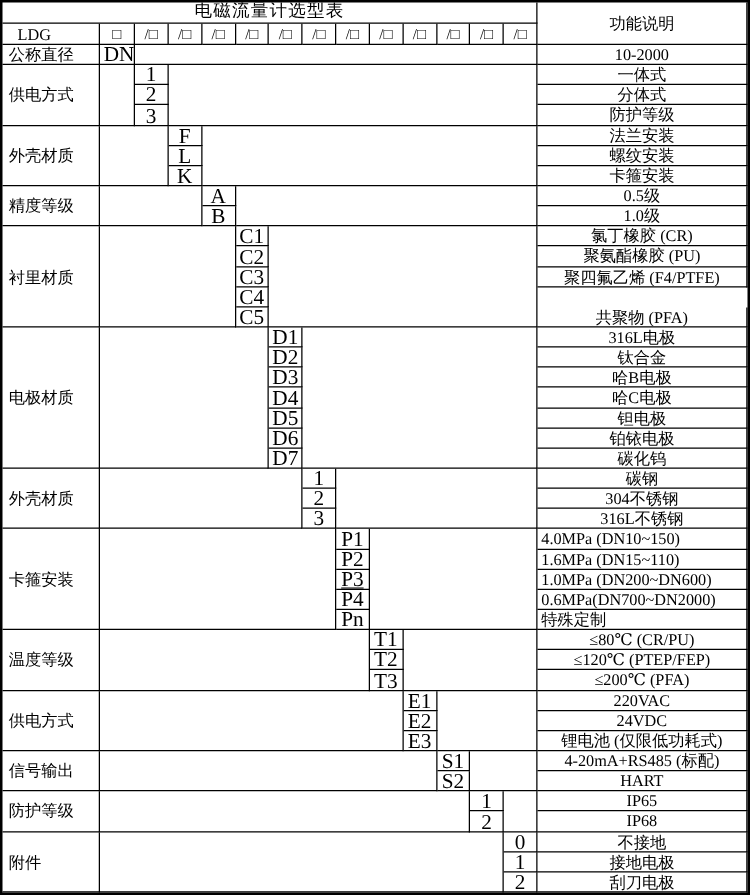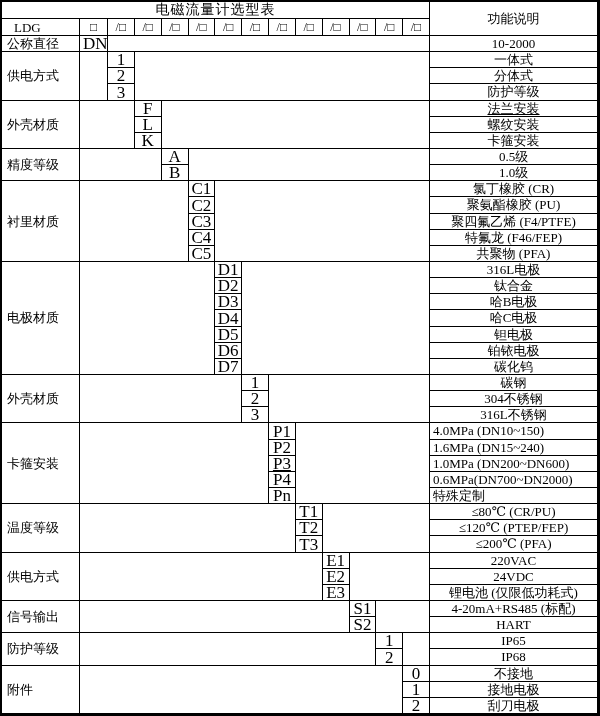--- a/index.html
+++ b/index.html
@@ -59,21 +59,21 @@
     <div class="cell code" style="grid-area: 4 / 3 / span 1 / span 1;">1</div>
     <div class="cell" style="grid-area: 4 / 15 / span 1 / span 1;">一体式</div>
     <div class="cell code" style="grid-area: 5 / 3 / span 1 / span 1;">2</div>
     <div class="cell" style="grid-area: 5 / 15 / span 1 / span 1;">分体式</div>
     <div class="cell code" style="grid-area: 6 / 3 / span 1 / span 1;">3</div>
     <div class="cell" style="grid-area: 6 / 15 / span 1 / span 1;">防护等级</div>
     <div class="cell" style="grid-area: 4 / 4 / span 3 / span 11;"></div>
     <div class="cell left" style="grid-area: 7 / 1 / span 3 / span 1;">外壳材质</div>
     <div class="cell" style="grid-area: 7 / 2 / span 3 / span 2;"></div>
     <div class="cell code" style="grid-area: 7 / 4 / span 1 / span 1;">F</div>
-    <div class="cell" style="grid-area: 7 / 15 / span 1 / span 1; text-decoration: underline;">法兰安装</div>
+    <div class="cell" style="grid-area: 7 / 15 / span 1 / span 1;">法兰安装</div>
     <div class="cell code" style="grid-area: 8 / 4 / span 1 / span 1;">L</div>
     <div class="cell" style="grid-area: 8 / 15 / span 1 / span 1;">螺纹安装</div>
     <div class="cell code" style="grid-area: 9 / 4 / span 1 / span 1;">K</div>
     <div class="cell" style="grid-area: 9 / 15 / span 1 / span 1;">卡箍安装</div>
     <div class="cell" style="grid-area: 7 / 5 / span 3 / span 10;"></div>
     <div class="cell left" style="grid-area: 10 / 1 / span 2 / span 1;">精度等级</div>
     <div class="cell" style="grid-area: 10 / 2 / span 2 / span 3;"></div>
     <div class="cell code" style="grid-area: 10 / 5 / span 1 / span 1;">A</div>
     <div class="cell" style="grid-area: 10 / 15 / span 1 / span 1;">0.5级</div>
     <div class="cell code" style="grid-area: 11 / 5 / span 1 / span 1;">B</div>
@@ -81,21 +81,20 @@
     <div class="cell" style="grid-area: 10 / 6 / span 2 / span 9;"></div>
     <div class="cell left" style="grid-area: 12 / 1 / span 5 / span 1;">衬里材质</div>
     <div class="cell" style="grid-area: 12 / 2 / span 5 / span 4;"></div>
     <div class="cell code" style="grid-area: 12 / 6 / span 1 / span 1;">C1</div>
     <div class="cell" style="grid-area: 12 / 15 / span 1 / span 1;">氯丁橡胶 (CR)</div>
     <div class="cell code" style="grid-area: 13 / 6 / span 1 / span 1;">C2</div>
     <div class="cell" style="grid-area: 13 / 15 / span 1 / span 1;">聚氨酯橡胶 (PU)</div>
     <div class="cell code" style="grid-area: 14 / 6 / span 1 / span 1;">C3</div>
     <div class="cell" style="grid-area: 14 / 15 / span 1 / span 1;">聚四氟乙烯 (F4/PTFE)</div>
     <div class="cell code" style="grid-area: 15 / 6 / span 1 / span 1;">C4</div>
-    <div class="cell" style="grid-area: 15 / 15 / span 1 / span 1;">特氟龙 (F46/FEP)</div>
     <div class="cell code" style="grid-area: 16 / 6 / span 1 / span 1;">C5</div>
     <div class="cell" style="grid-area: 16 / 15 / span 1 / span 1;">共聚物 (PFA)</div>
     <div class="cell" style="grid-area: 12 / 7 / span 5 / span 8;"></div>
     <div class="cell left" style="grid-area: 17 / 1 / span 7 / span 1;">电极材质</div>
     <div class="cell" style="grid-area: 17 / 2 / span 7 / span 5;"></div>
     <div class="cell code" style="grid-area: 17 / 7 / span 1 / span 1;">D1</div>
     <div class="cell" style="grid-area: 17 / 15 / span 1 / span 1;">316L电极</div>
     <div class="cell code" style="grid-area: 18 / 7 / span 1 / span 1;">D2</div>
     <div class="cell" style="grid-area: 18 / 15 / span 1 / span 1;">钛合金</div>
     <div class="cell code" style="grid-area: 19 / 7 / span 1 / span 1;">D3</div>
@@ -116,21 +115,21 @@
     <div class="cell code" style="grid-area: 25 / 8 / span 1 / span 1;">2</div>
     <div class="cell" style="grid-area: 25 / 15 / span 1 / span 1;">304不锈钢</div>
     <div class="cell code" style="grid-area: 26 / 8 / span 1 / span 1;">3</div>
     <div class="cell" style="grid-area: 26 / 15 / span 1 / span 1;">316L不锈钢</div>
     <div class="cell" style="grid-area: 24 / 9 / span 3 / span 6;"></div>
     <div class="cell left" style="grid-area: 27 / 1 / span 5 / span 1;">卡箍安装</div>
     <div class="cell" style="grid-area: 27 / 2 / span 5 / span 7;"></div>
     <div class="cell code" style="grid-area: 27 / 9 / span 1 / span 1;">P1</div>
     <div class="cell left pl3" style="grid-area: 27 / 15 / span 1 / span 1;">4.0MPa (DN10~150)</div>
     <div class="cell code" style="grid-area: 28 / 9 / span 1 / span 1;">P2</div>
-    <div class="cell left pl3" style="grid-area: 28 / 15 / span 1 / span 1;">1.6MPa (DN15~240)</div>
+    <div class="cell left pl3" style="grid-area: 28 / 15 / span 1 / span 1;">1.6MPa (DN15~110)</div>
     <div class="cell code" style="grid-area: 29 / 9 / span 1 / span 1; text-decoration: underline;">P3</div>
     <div class="cell left pl3" style="grid-area: 29 / 15 / span 1 / span 1;">1.0MPa (DN200~DN600)</div>
     <div class="cell code" style="grid-area: 30 / 9 / span 1 / span 1;">P4</div>
     <div class="cell left pl3" style="grid-area: 30 / 15 / span 1 / span 1;">0.6MPa(DN700~DN2000)</div>
     <div class="cell code" style="grid-area: 31 / 9 / span 1 / span 1;">Pn</div>
     <div class="cell left pl3" style="grid-area: 31 / 15 / span 1 / span 1;">特殊定制</div>
     <div class="cell" style="grid-area: 27 / 10 / span 5 / span 5;"></div>
     <div class="cell left" style="grid-area: 32 / 1 / span 3 / span 1;">温度等级</div>
     <div class="cell" style="grid-area: 32 / 2 / span 3 / span 8;"></div>
     <div class="cell code" style="grid-area: 32 / 10 / span 1 / span 1;">T1</div>

